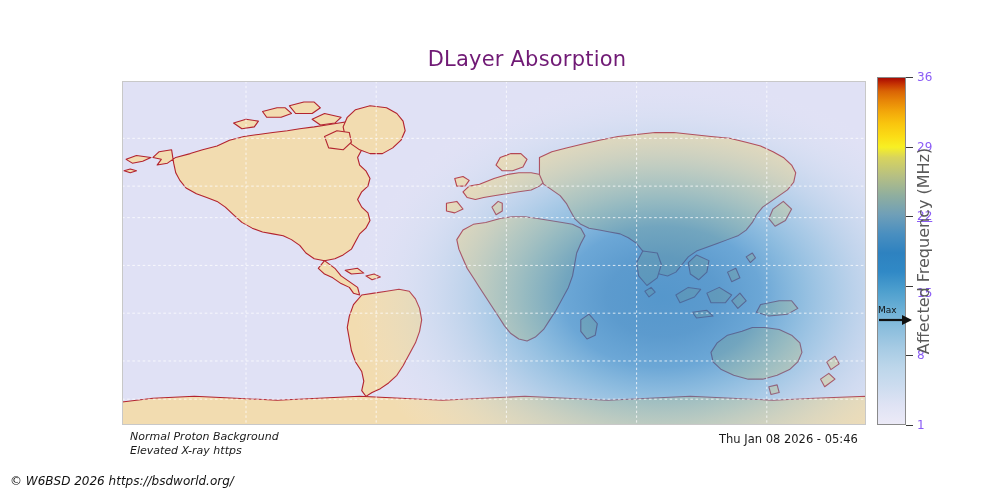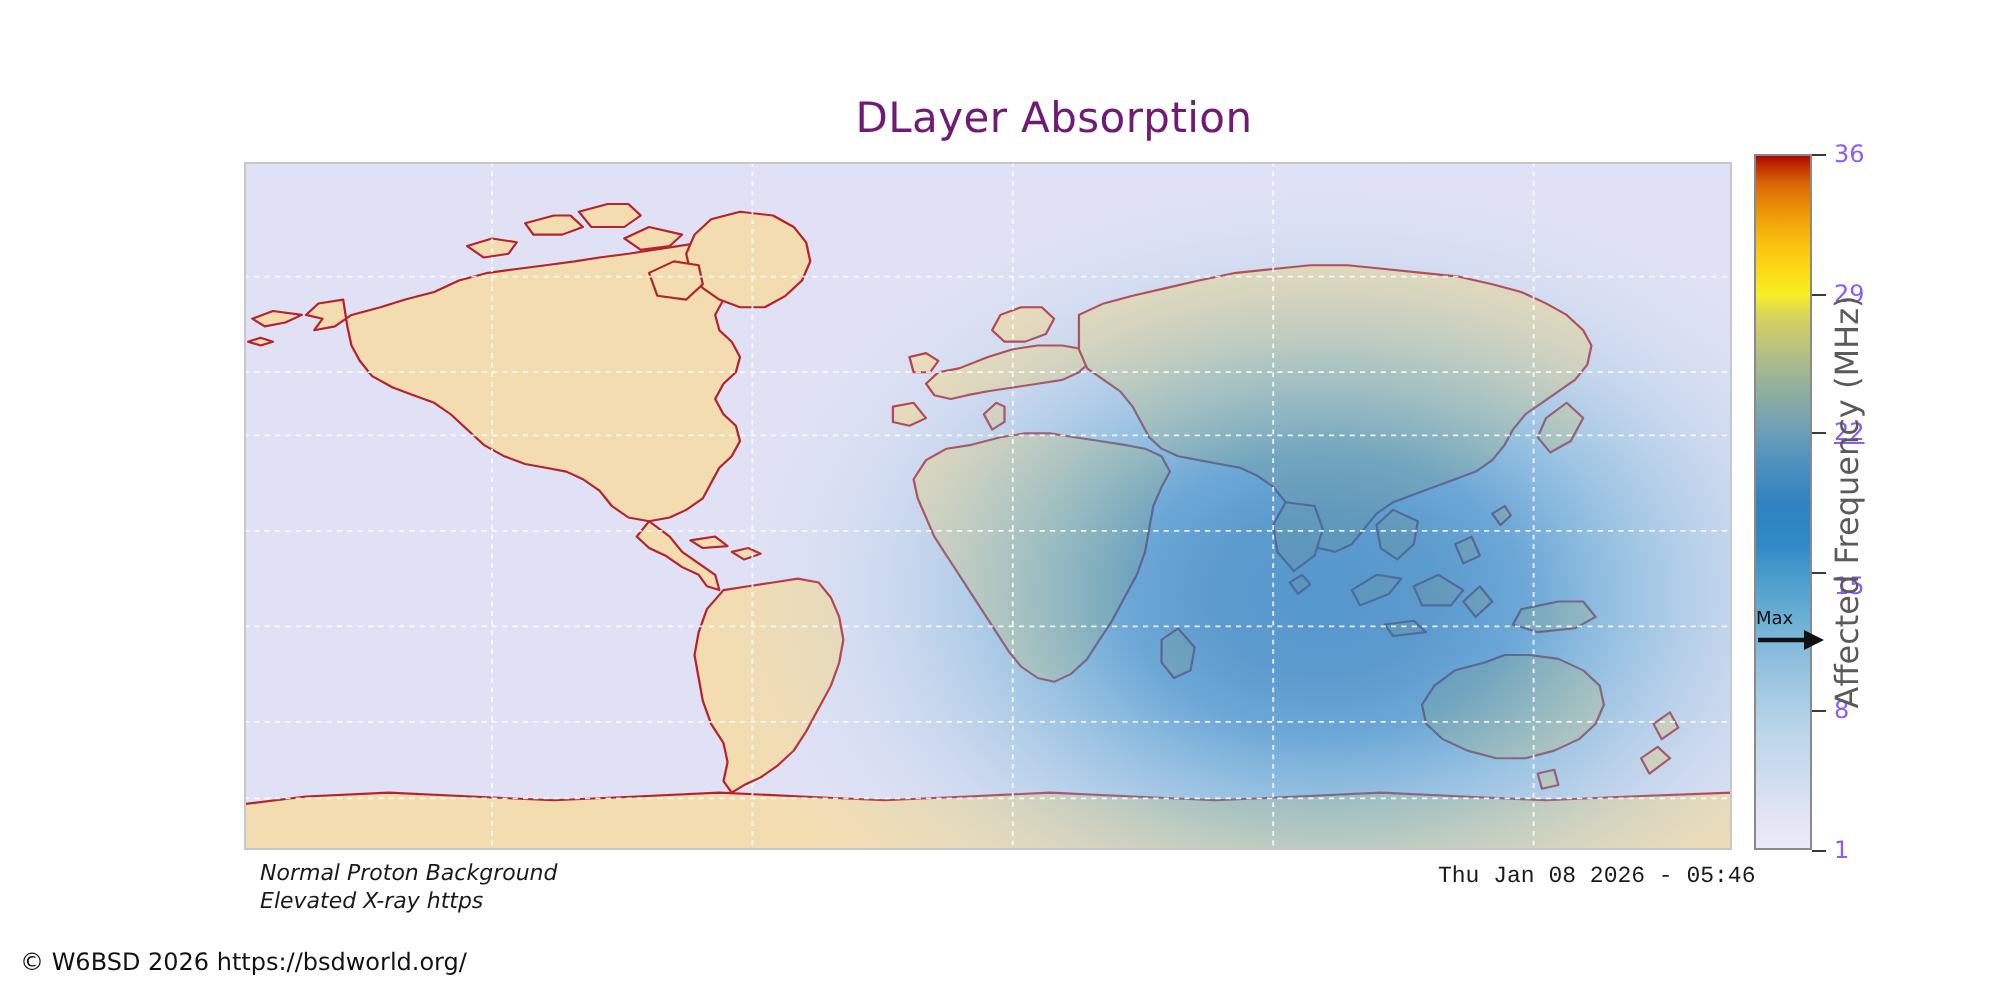--- a/index.html
+++ b/index.html
@@ -56,25 +56,25 @@
     position:absolute;left:0;top:0;font-size:9px;color:#111;line-height:10px;
   }
 
   
   .note{
     position:absolute;left:130px;font-size:11px;color:#1a1a1a;white-space:nowrap;font-style:italic;
   }
   .note-1{top:430px;}
   .note-2{top:444px;}
   .stamp{
-    position:absolute;left:719px;top:432px;font-size:11.5px;color:#1a1a1a;white-space:nowrap;font-family:Liberation Mono, monospace;
+    position:absolute;left:719px;top:432px;font-size:11.5px;color:#1a1a1a;white-space:nowrap;
   }
   .credit{
     position:absolute;left:10px;top:474px;font-size:12px;color:#111;
-    white-space:nowrap;
+    font-style:italic;white-space:nowrap;
   }
 </style>
 </head>
 <body>
 
 <div id="root">
 
   <div class="title">DLayer Absorption</div>
 
   <div class="map-wrap">

